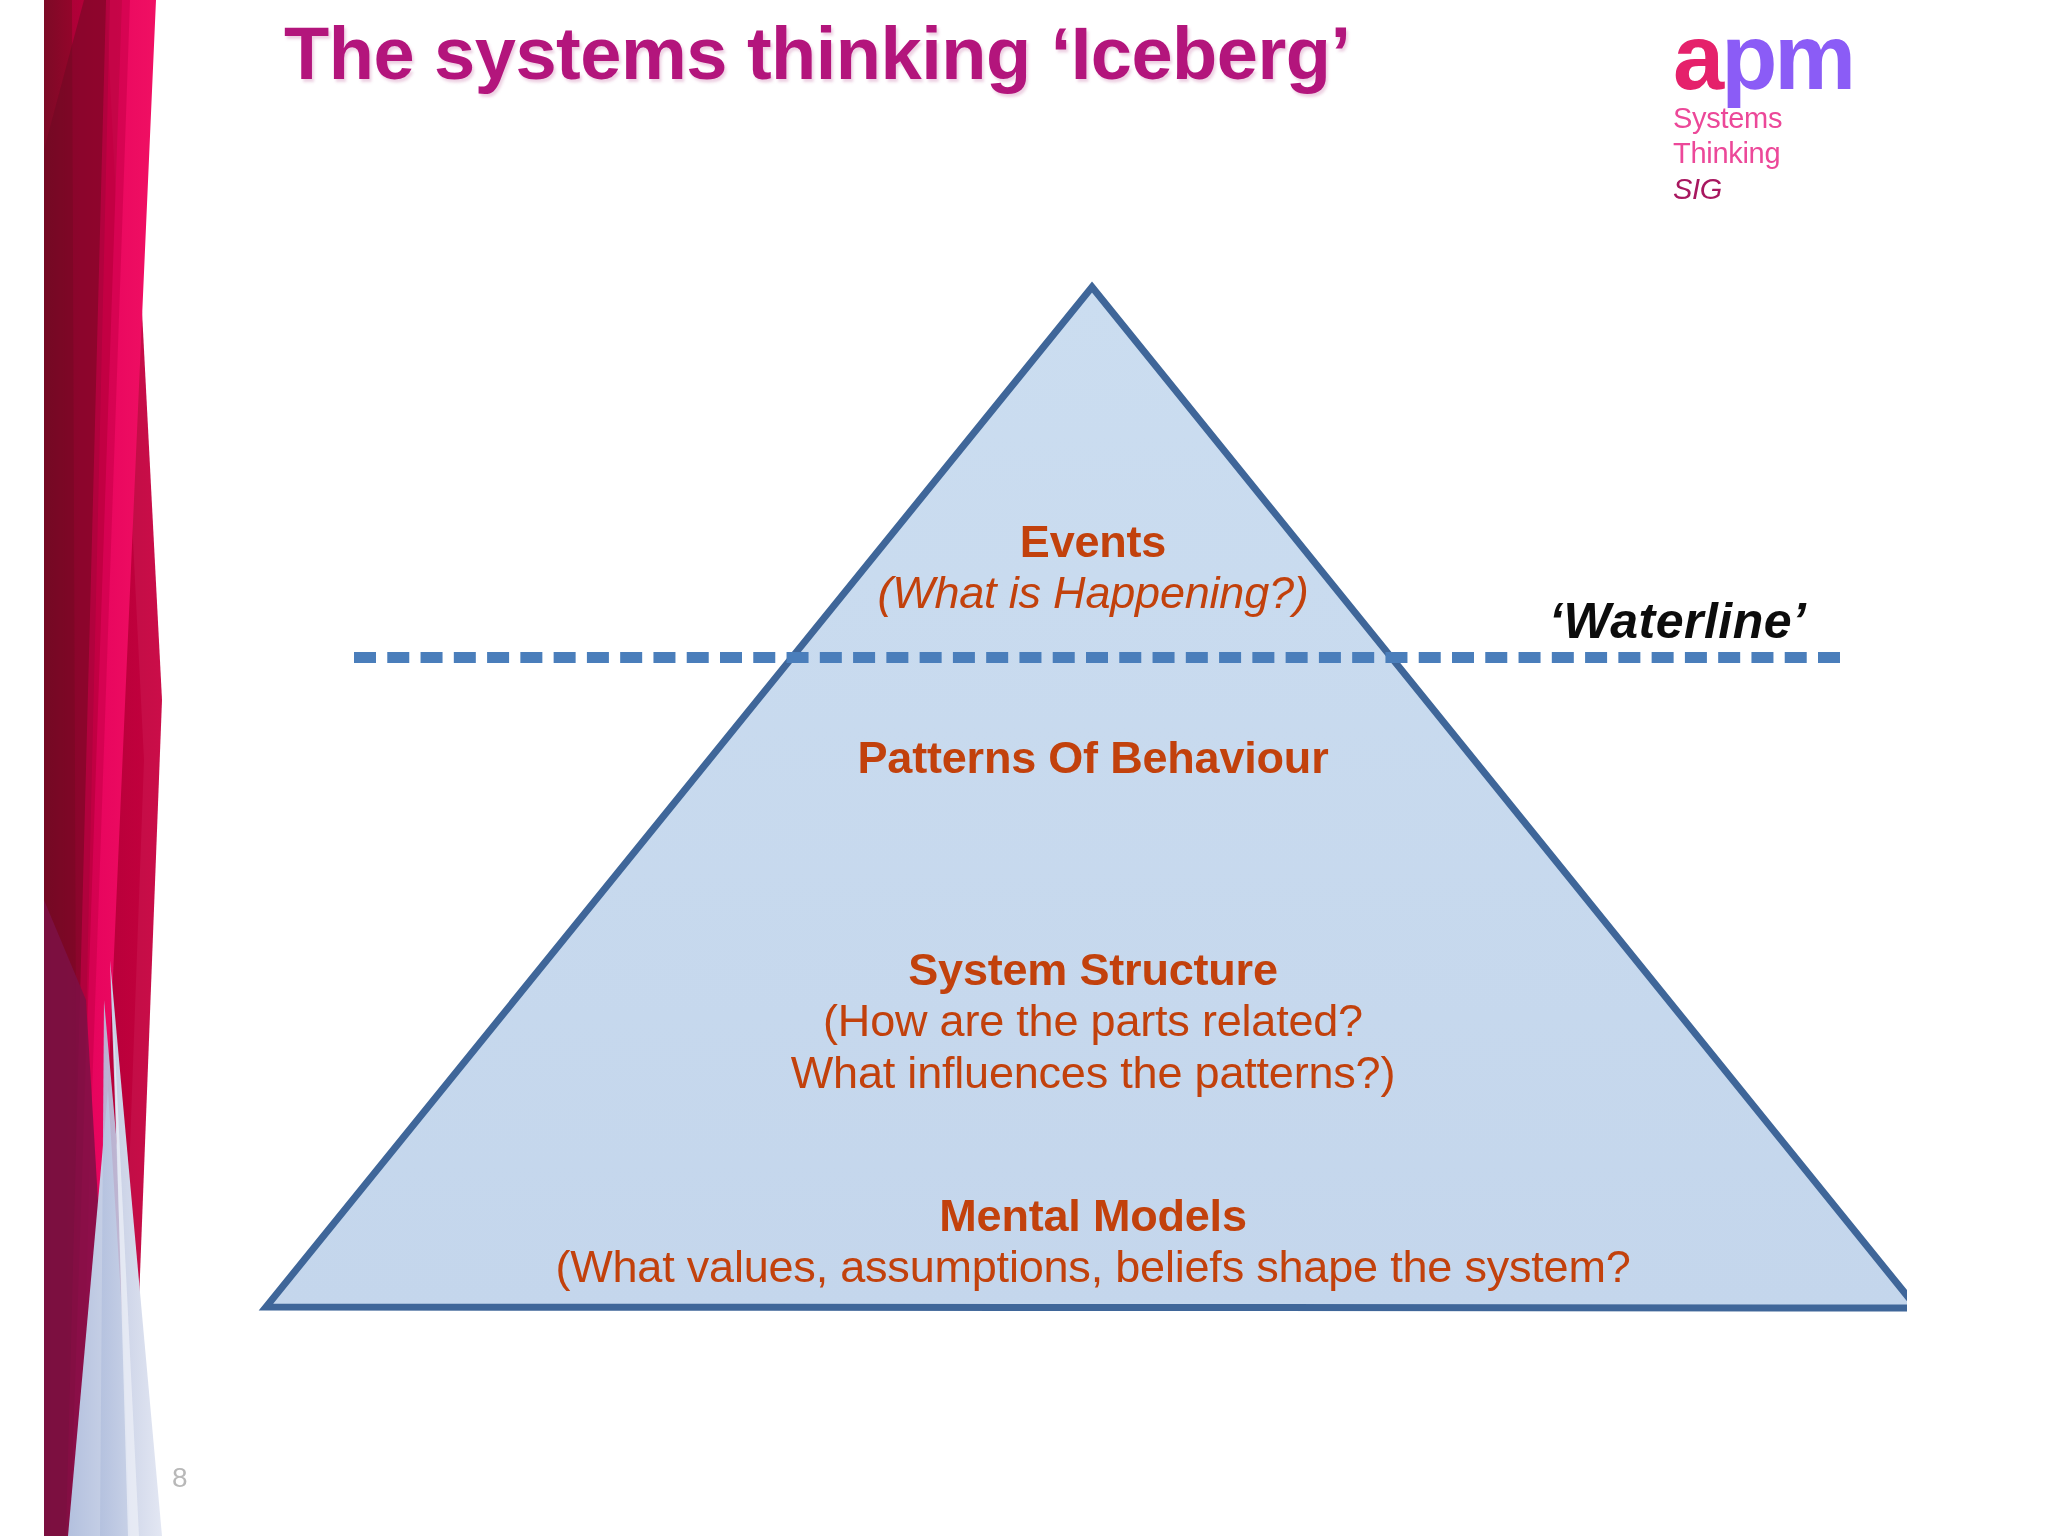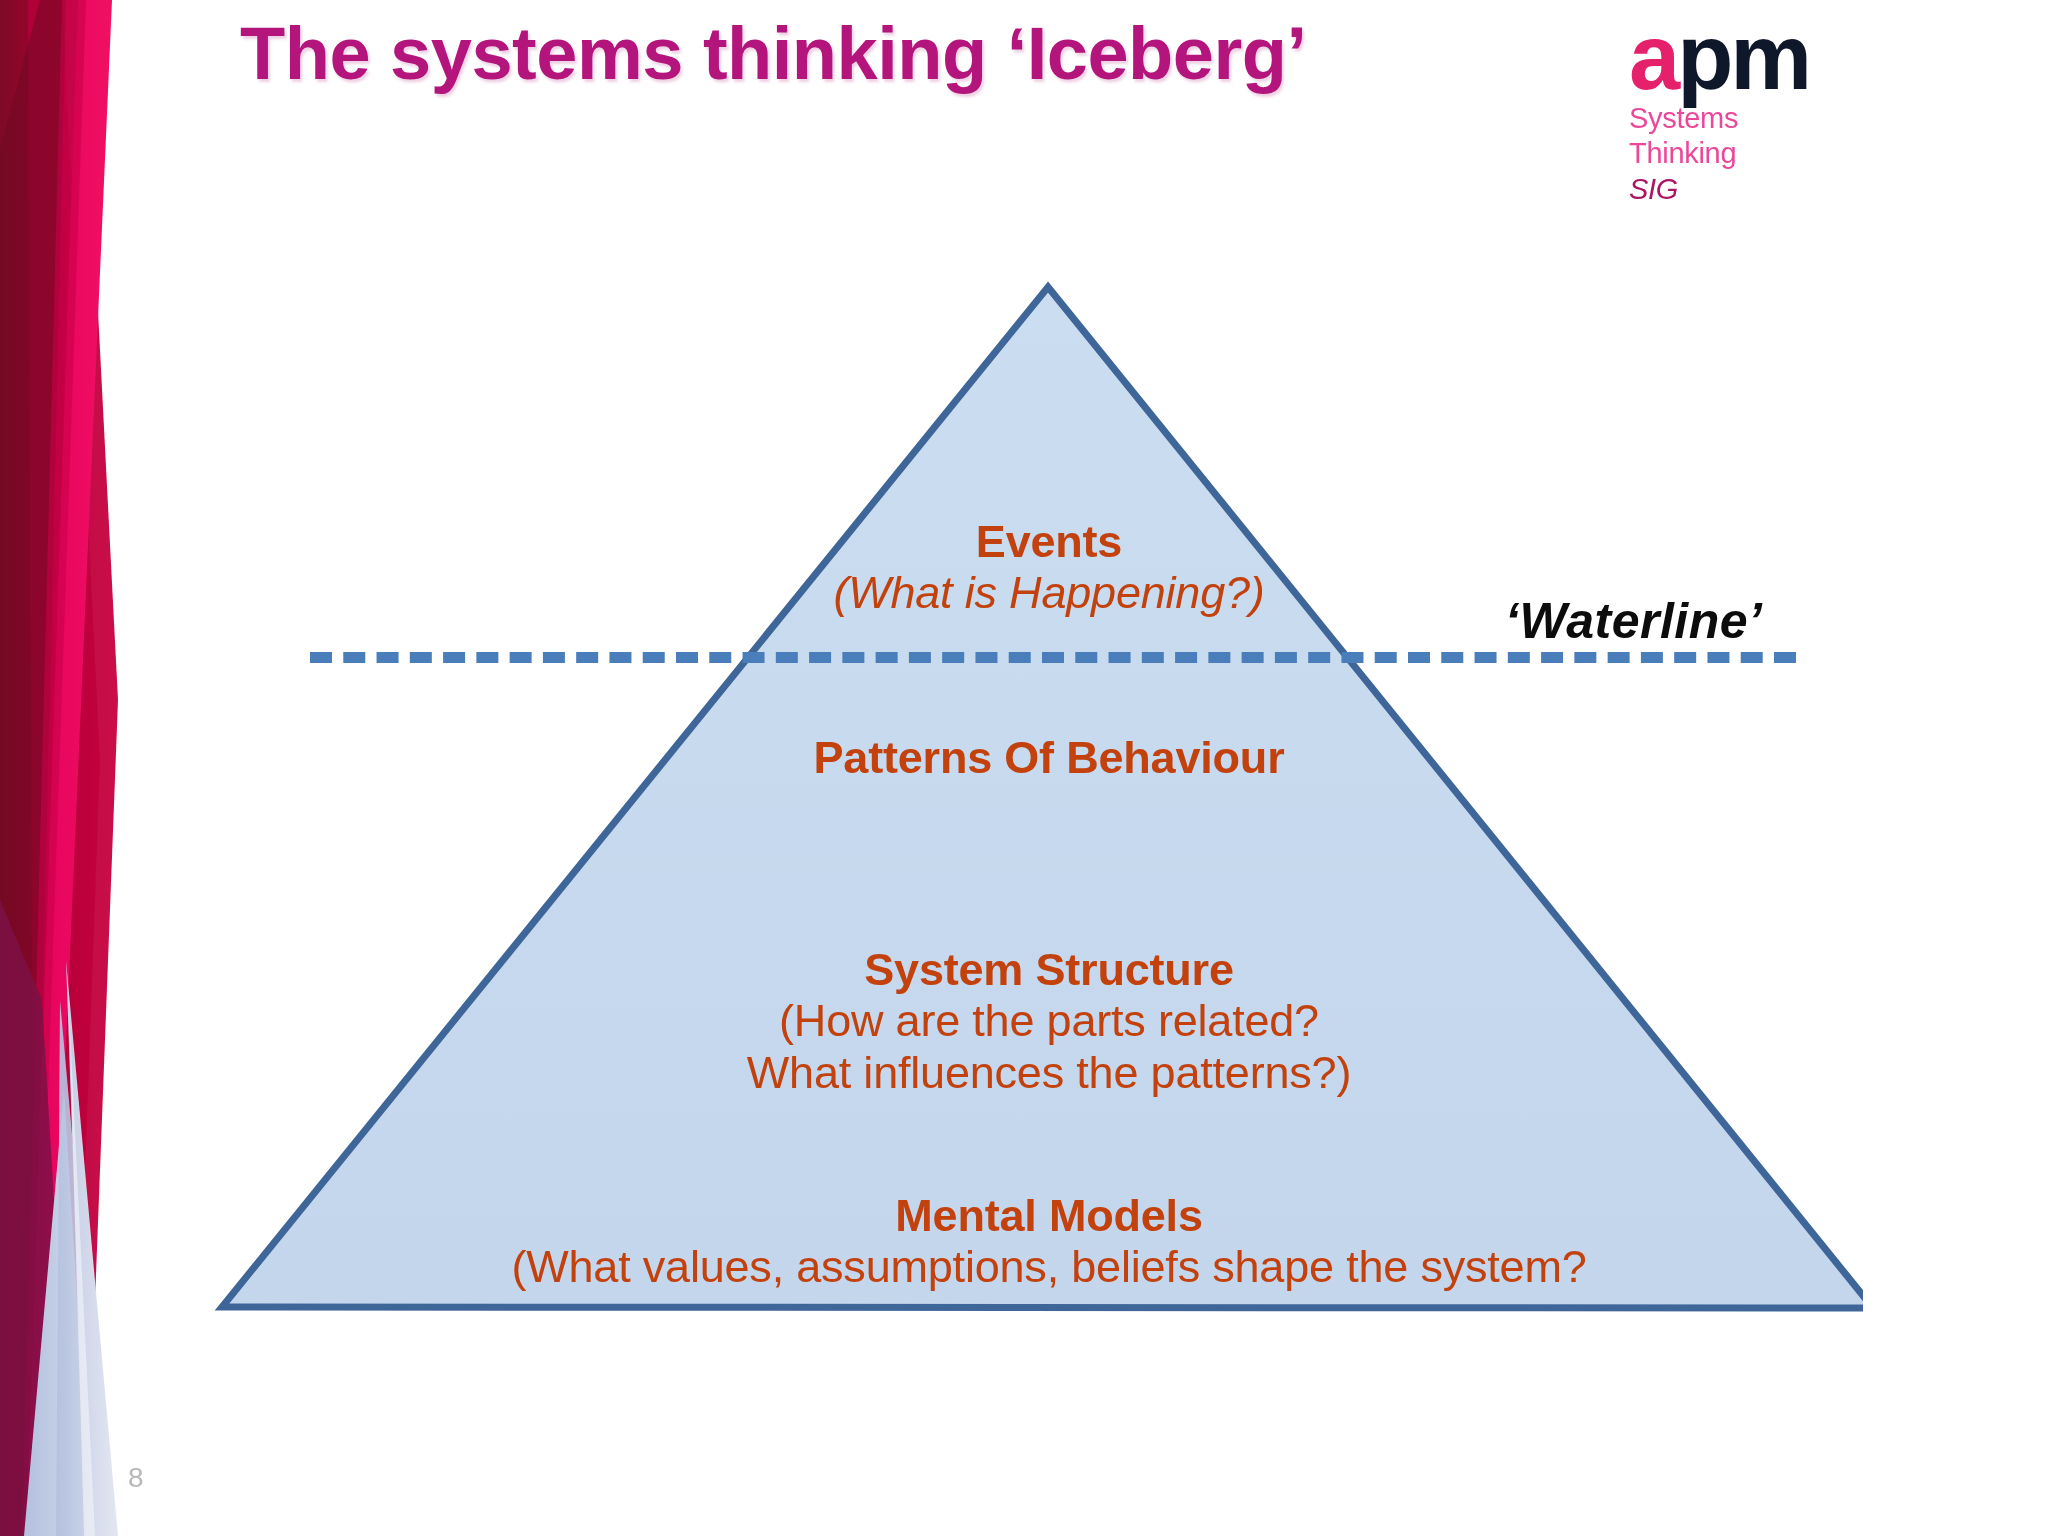--- a/index.html
+++ b/index.html
@@ -8,20 +8,21 @@
     background:#ffffff;
     font-family:"Liberation Sans", sans-serif;
     overflow:hidden;
     position:relative;
   }
   .slide{
     position:absolute;inset:0;
     width:1863px;height:1536px;
     background:#ffffff;
     overflow:hidden;
+    margin-left:44px;
   }
 
   
   .deco{
     position:absolute;left:0;top:0;width:200px;height:1536px;
     overflow:hidden;pointer-events:none;
   }
   .deco svg{display:block;}
 
   
@@ -47,21 +48,21 @@
   }
   .logo-apm{
     font-size:92px;
     font-weight:bold;
     line-height:0.86;
     letter-spacing:-3px;
     margin:0 0 4px 0;
     white-space:nowrap;
   }
   .logo-apm .a{color:#e5216b;}
-  .logo-apm .pm{color:#0f172a;}
+  .logo-apm .pm{color:#8b5cf6;}
   .logo-line{
     font-size:29px;
     color:#ec4899;
     line-height:1.22;
     letter-spacing:-0.3px;
   }
   .logo-sig{
     font-size:29px;
     color:#a8175f;
     line-height:1.22;

